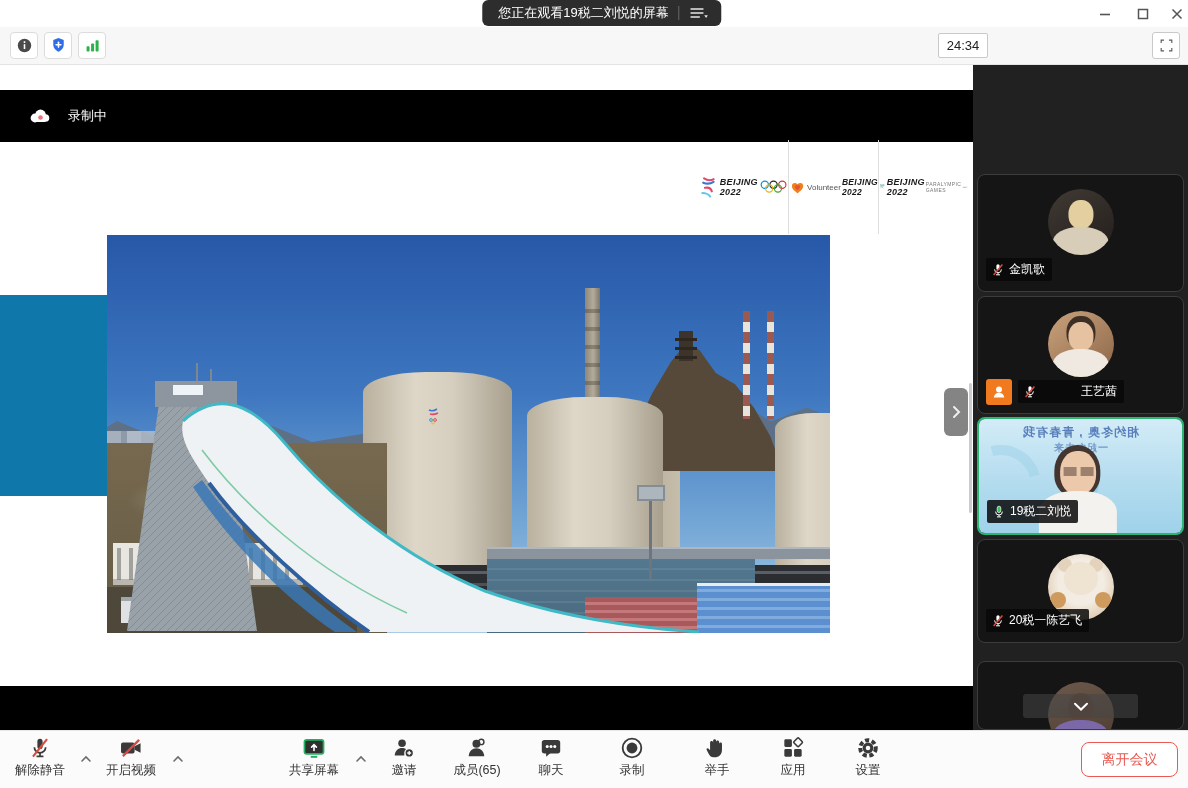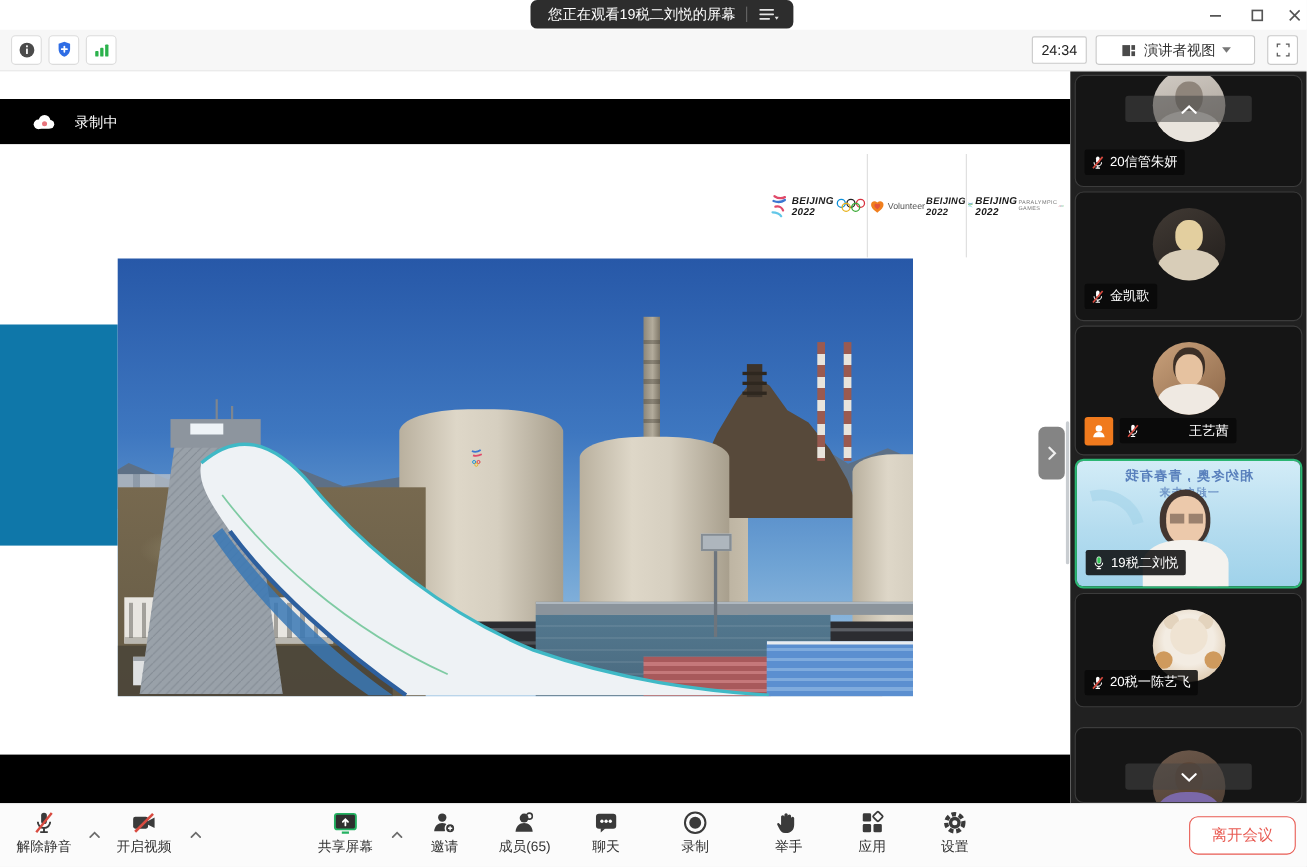--- a/index.html
+++ b/index.html
@@ -22,21 +22,21 @@
   .timer { position:absolute; right:200px; top:6px; width:50px; height:25px; background:#fff; border:1px solid #c9c9c9;
     border-radius:2px; display:flex; align-items:center; justify-content:center; font-size:13px; color:#222; }
   .viewmode { position:absolute; right:47px; top:5px; width:145px; height:27px; background:#fff; border:1px solid #c9c9c9;
     border-radius:3px; display:flex; align-items:center; justify-content:center; gap:6px; font-size:13px; color:#333; cursor:pointer; }
   .caret-down { width:0; height:0; border-left:4px solid transparent; border-right:4px solid transparent; border-top:5px solid #777; }
   .fullscreen-btn { position:absolute; right:8px; top:5px; width:28px; height:27px; background:#fff; border:1px solid #c9c9c9; border-radius:3px;
     display:flex; align-items:center; justify-content:center; }
 
   
   .main { position:absolute; left:0; top:65px; width:973px; height:665px; background:#fff; overflow:hidden; }
-  .rec-bar { position:absolute; left:0; top:25px; width:973px; height:41px; background:#000; display:flex; align-items:center; }
+  .rec-bar { position:absolute; left:0; top:25px; width:973px; height:52px; background:#000; display:flex; align-items:center; }
   .rec-label { color:#fff; font-size:13px; margin-left:14px; }
   .bottom-black { position:absolute; left:0; top:621px; width:973px; height:44px; background:#000; }
   .slide-blue { position:absolute; left:0; top:230px; width:107px; height:201px; background:#0f77a9; }
 
   
   .logos { position:absolute; left:698px; top:75px; width:272px; height:94px; display:flex; }
   .logo-cell { width:90px; height:94px; display:flex; flex-direction:row; align-items:center; justify-content:center; gap:1px; }
   .logo-cell + .logo-cell { border-left:1px solid #ddd; }
   .wordmark { font-size:9px; font-weight:bold; font-style:italic; color:#1a1a1a; letter-spacing:.3px; }
   .logo-sub { font-size:5px; color:#777; letter-spacing:.4px; }
@@ -209,29 +209,20 @@
       </svg>
     </div>
     <div class="hbtn" style="left:78px">
       <svg width="19" height="19" viewBox="0 0 24 24">
         <rect x="4.5" y="13" width="3.8" height="6.5" rx="1" fill="#2bb24c"></rect>
         <rect x="10.2" y="9.5" width="3.8" height="10" rx="1" fill="#2bb24c"></rect>
         <rect x="15.9" y="5.5" width="3.8" height="14" rx="1" fill="#2bb24c"></rect>
       </svg>
     </div>
     <div class="timer">24:34</div>
-    <div class="viewmode">
-      <svg width="16" height="16" viewBox="0 0 24 24">
-        <rect x="3.5" y="4.5" width="10.5" height="15" fill="#4a4a4a"></rect>
-        <rect x="15.8" y="4.5" width="5" height="6.5" fill="#4a4a4a"></rect>
-        <rect x="15.8" y="13" width="5" height="6.5" fill="#4a4a4a"></rect>
-      </svg>
-      <span>演讲者视图</span>
-      <span class="caret-down"></span>
-    </div>
     <div class="fullscreen-btn">
       <svg width="17" height="17" viewBox="0 0 24 24">
         <path d="M4.5 8.5v-4h4 M15.5 4.5h4v4 M19.5 15.5v4h-4 M8.5 19.5h-4v-4" stroke="#5a5a5a" stroke-width="1.6" fill="none"></path>
       </svg>
     </div>
   </div>
 
   <div class="main">
 
     <div class="rec-bar">
@@ -347,40 +338,20 @@
     <div class="scroll-sliver"></div>
     <div class="handle">
       <svg width="9" height="14" viewBox="0 0 9 14">
         <path d="M2 2l5 5-5 5" stroke="#efefef" stroke-width="2" fill="none" stroke-linecap="round"></path>
       </svg>
     </div>
   </div>
 
   <div class="sidebar">
 
-    <div class="tile t1">
-      <div class="avatar av1">
-          <div class="fig-head"></div>
-          <div class="fig-body"></div>
-        </div>
-      <div class="scroll-band">
-        <svg width="16" height="9" viewBox="0 0 16 9">
-          <path d="M2 7.5 8 1.8 14 7.5" stroke="#fff" stroke-width="2" fill="none" stroke-linecap="round"></path>
-        </svg>
-      </div>
-      <div class="nametag">
-        <svg width="14" height="14" viewBox="0 0 14 14">
-          <rect x="5.4" y="1.2" width="3.2" height="6" rx="1.6" fill="#fff"></rect>
-          <path d="M3.6 6.4a3.4 3.4 0 0 0 6.8 0" stroke="#fff" stroke-width="1" fill="none"></path>
-          <path d="M7 9.8v1.8M5 11.8h4" stroke="#fff" stroke-width="1"></path>
-          <path d="M2.6 12 11.4 1.6" stroke="#d84b40" stroke-width="1.5"></path>
-        </svg>
-        <span>20信管朱妍</span>
-      </div>
-    </div>
 
     <div class="tile t2">
       <div class="avatar av2">
           <div class="fig-head"></div>
           <div class="fig-body"></div>
         </div>
       <div class="nametag">
         <svg width="14" height="14" viewBox="0 0 14 14">
           <rect x="5.4" y="1.2" width="3.2" height="6" rx="1.6" fill="#fff"></rect>
           <path d="M3.6 6.4a3.4 3.4 0 0 0 6.8 0" stroke="#fff" stroke-width="1" fill="none"></path>

